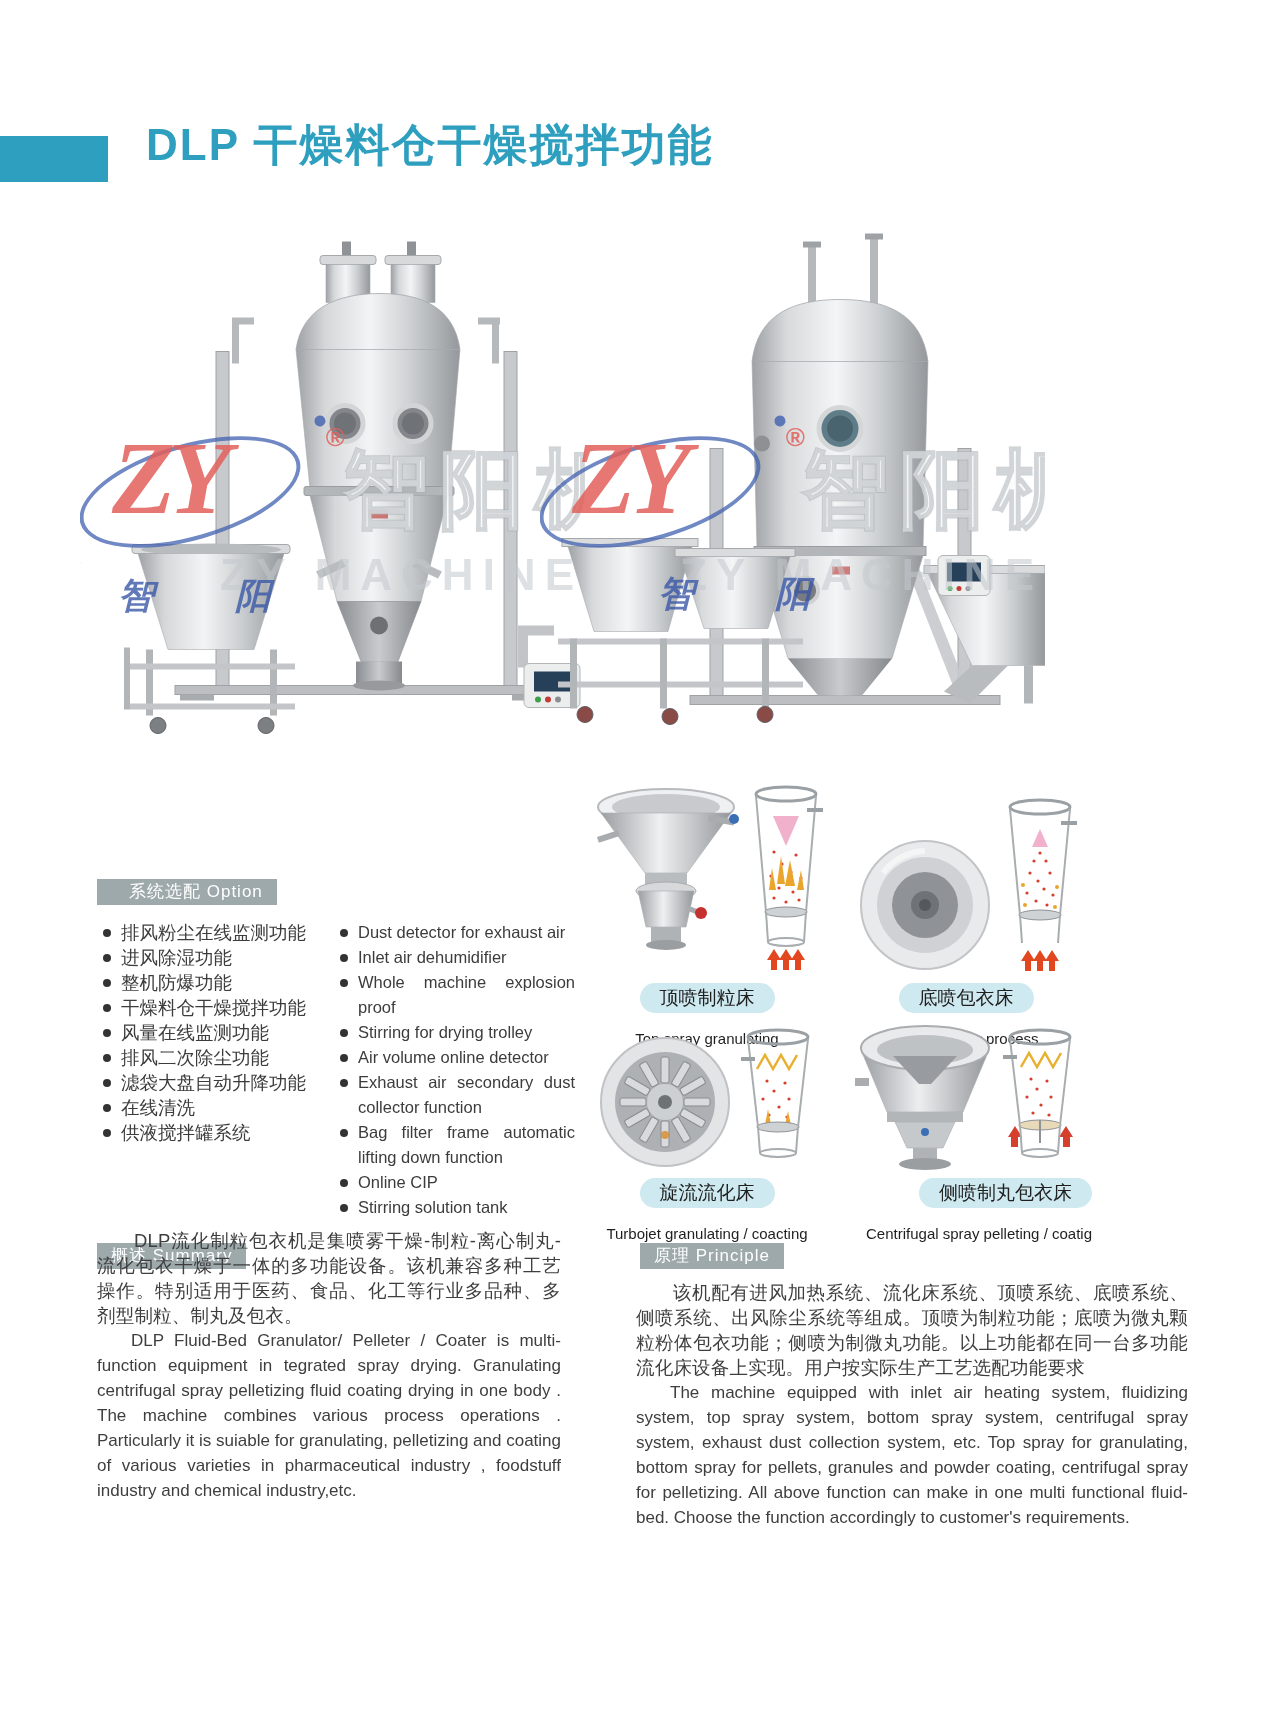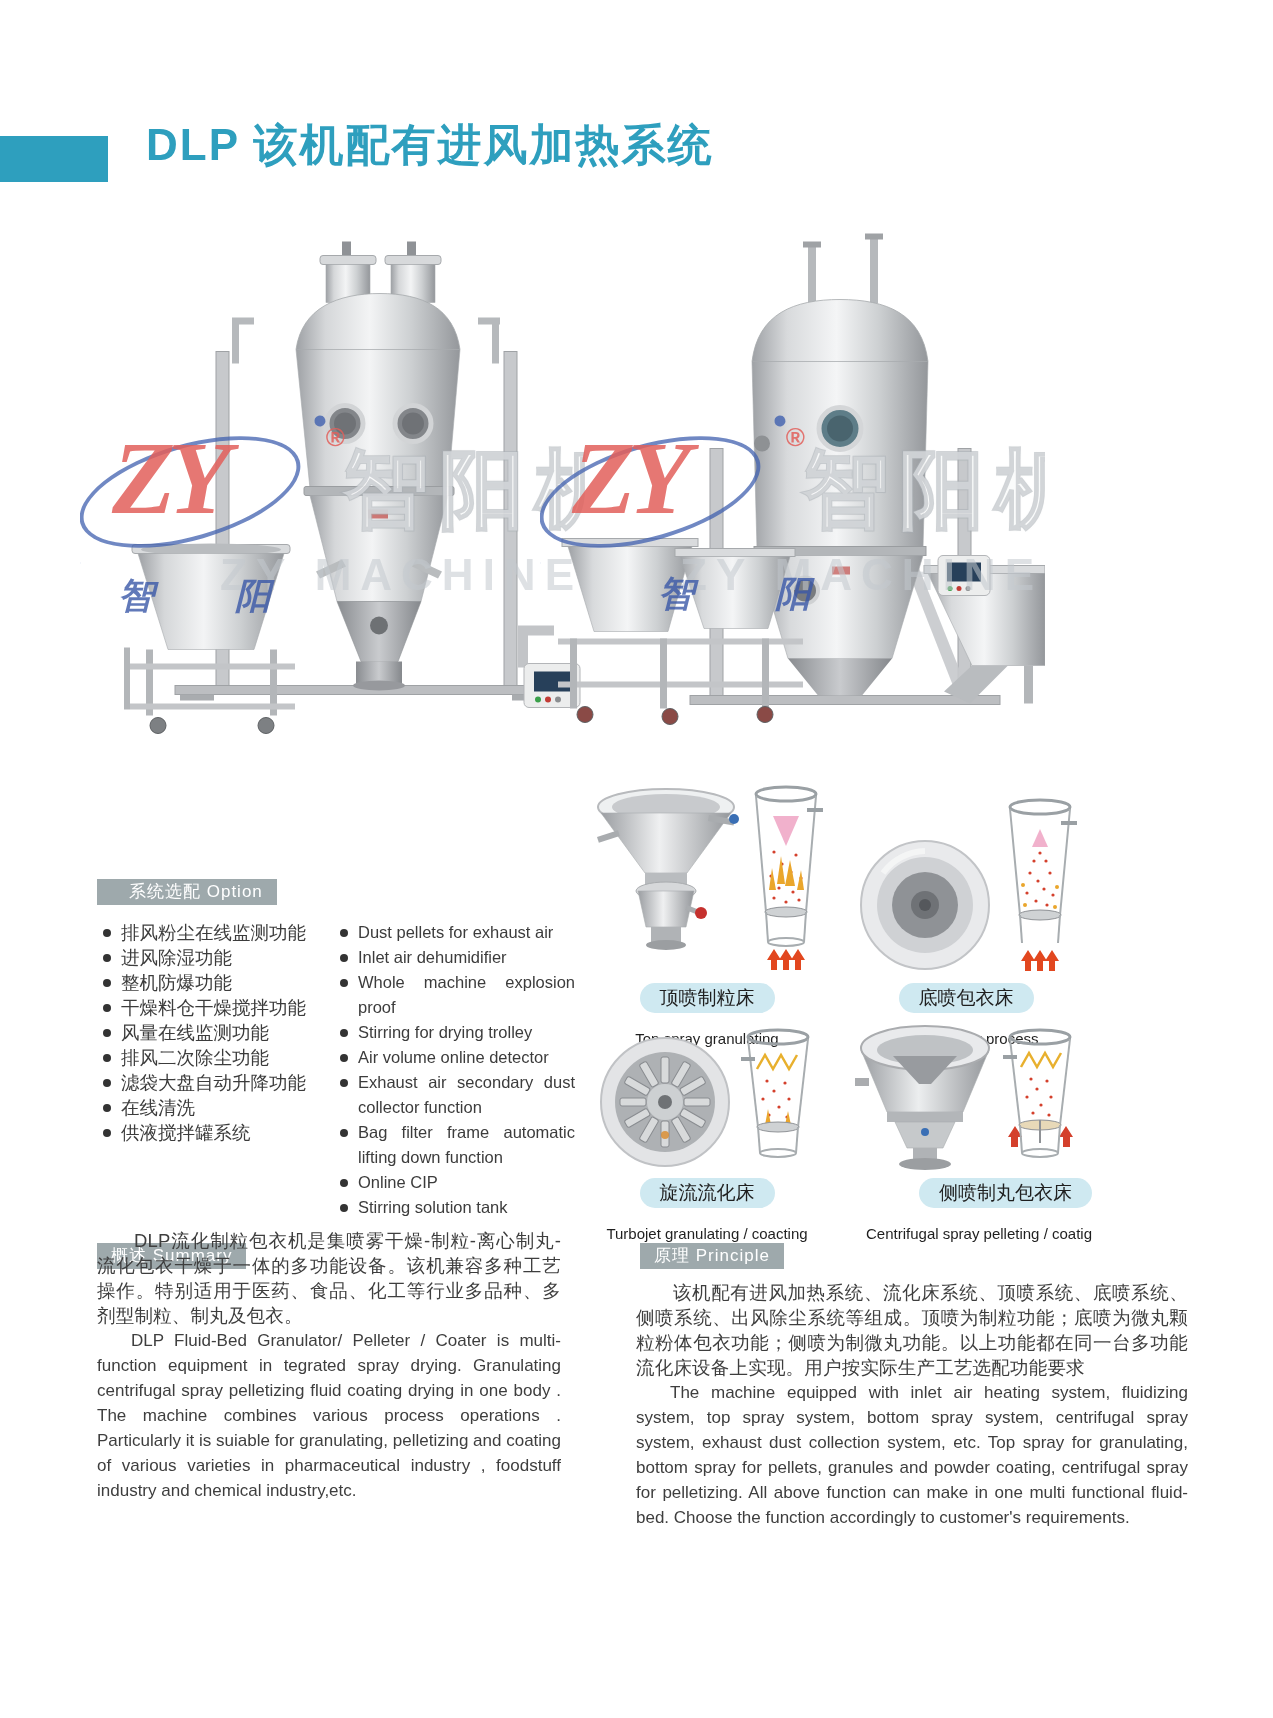--- a/index.html
+++ b/index.html
@@ -78,21 +78,21 @@
   .para-block p{margin:0;text-indent:2em;color:#3e3e3e;}
   .para-zh{font-size:18.5px;line-height:25px;letter-spacing:.2px;}
   .para-en{font-size:17px;line-height:25px;}
 </style>
 </head>
 <body>
 
 <div class="page">
 
   <div class="accent-bar"></div>
-  <div class="title-zh">DLP 该机配有进风加热系统</div>
+  <div class="title-zh">DLP 干燥料仓干燥搅拌功能</div>
 
   <div class="machine m-left">
     <svg width="505" height="508" viewBox="0 0 505 505">
       <defs>
         <linearGradient id="lmg" x1="0" y1="0" x2="1" y2="0">
           <stop offset="0" stop-color="#9ea1a5"></stop>
             <stop offset=".18" stop-color="#d5d7d9"></stop>
           <stop offset=".45" stop-color="#f3f4f5"></stop>
             <stop offset=".7" stop-color="#cdd0d2"></stop>
           <stop offset="1" stop-color="#94979b"></stop>
@@ -253,21 +253,21 @@
       <li><span class="dot"></span><span>进风除湿功能</span></li>
       <li><span class="dot"></span><span>整机防爆功能</span></li>
       <li><span class="dot"></span><span>干燥料仓干燥搅拌功能</span></li>
       <li><span class="dot"></span><span>风量在线监测功能</span></li>
       <li><span class="dot"></span><span>排风二次除尘功能</span></li>
       <li><span class="dot"></span><span>滤袋大盘自动升降功能</span></li>
       <li><span class="dot"></span><span>在线清洗</span></li>
       <li><span class="dot"></span><span>供液搅拌罐系统</span></li>
     </ul>
     <ul class="opt-col en">
-      <li><span class="dot"></span><span>Dust pellets for exhaust air</span></li>
+      <li><span class="dot"></span><span>Dust detector for exhaust air</span></li>
       <li><span class="dot"></span><span>Inlet air dehumidifier</span></li>
       <li><span class="dot"></span><span>Whole machine explosion proof</span></li>
       <li><span class="dot"></span><span>Stirring for drying trolley</span></li>
       <li><span class="dot"></span><span>Air volume online detector</span></li>
       <li><span class="dot"></span><span>Exhaust air secondary dust collector function</span></li>
       <li><span class="dot"></span><span>Bag filter frame automatic lifting down function</span></li>
       <li><span class="dot"></span><span>Online CIP</span></li>
       <li><span class="dot"></span><span>Stirring solution tank</span></li>
     </ul>
   </div>

